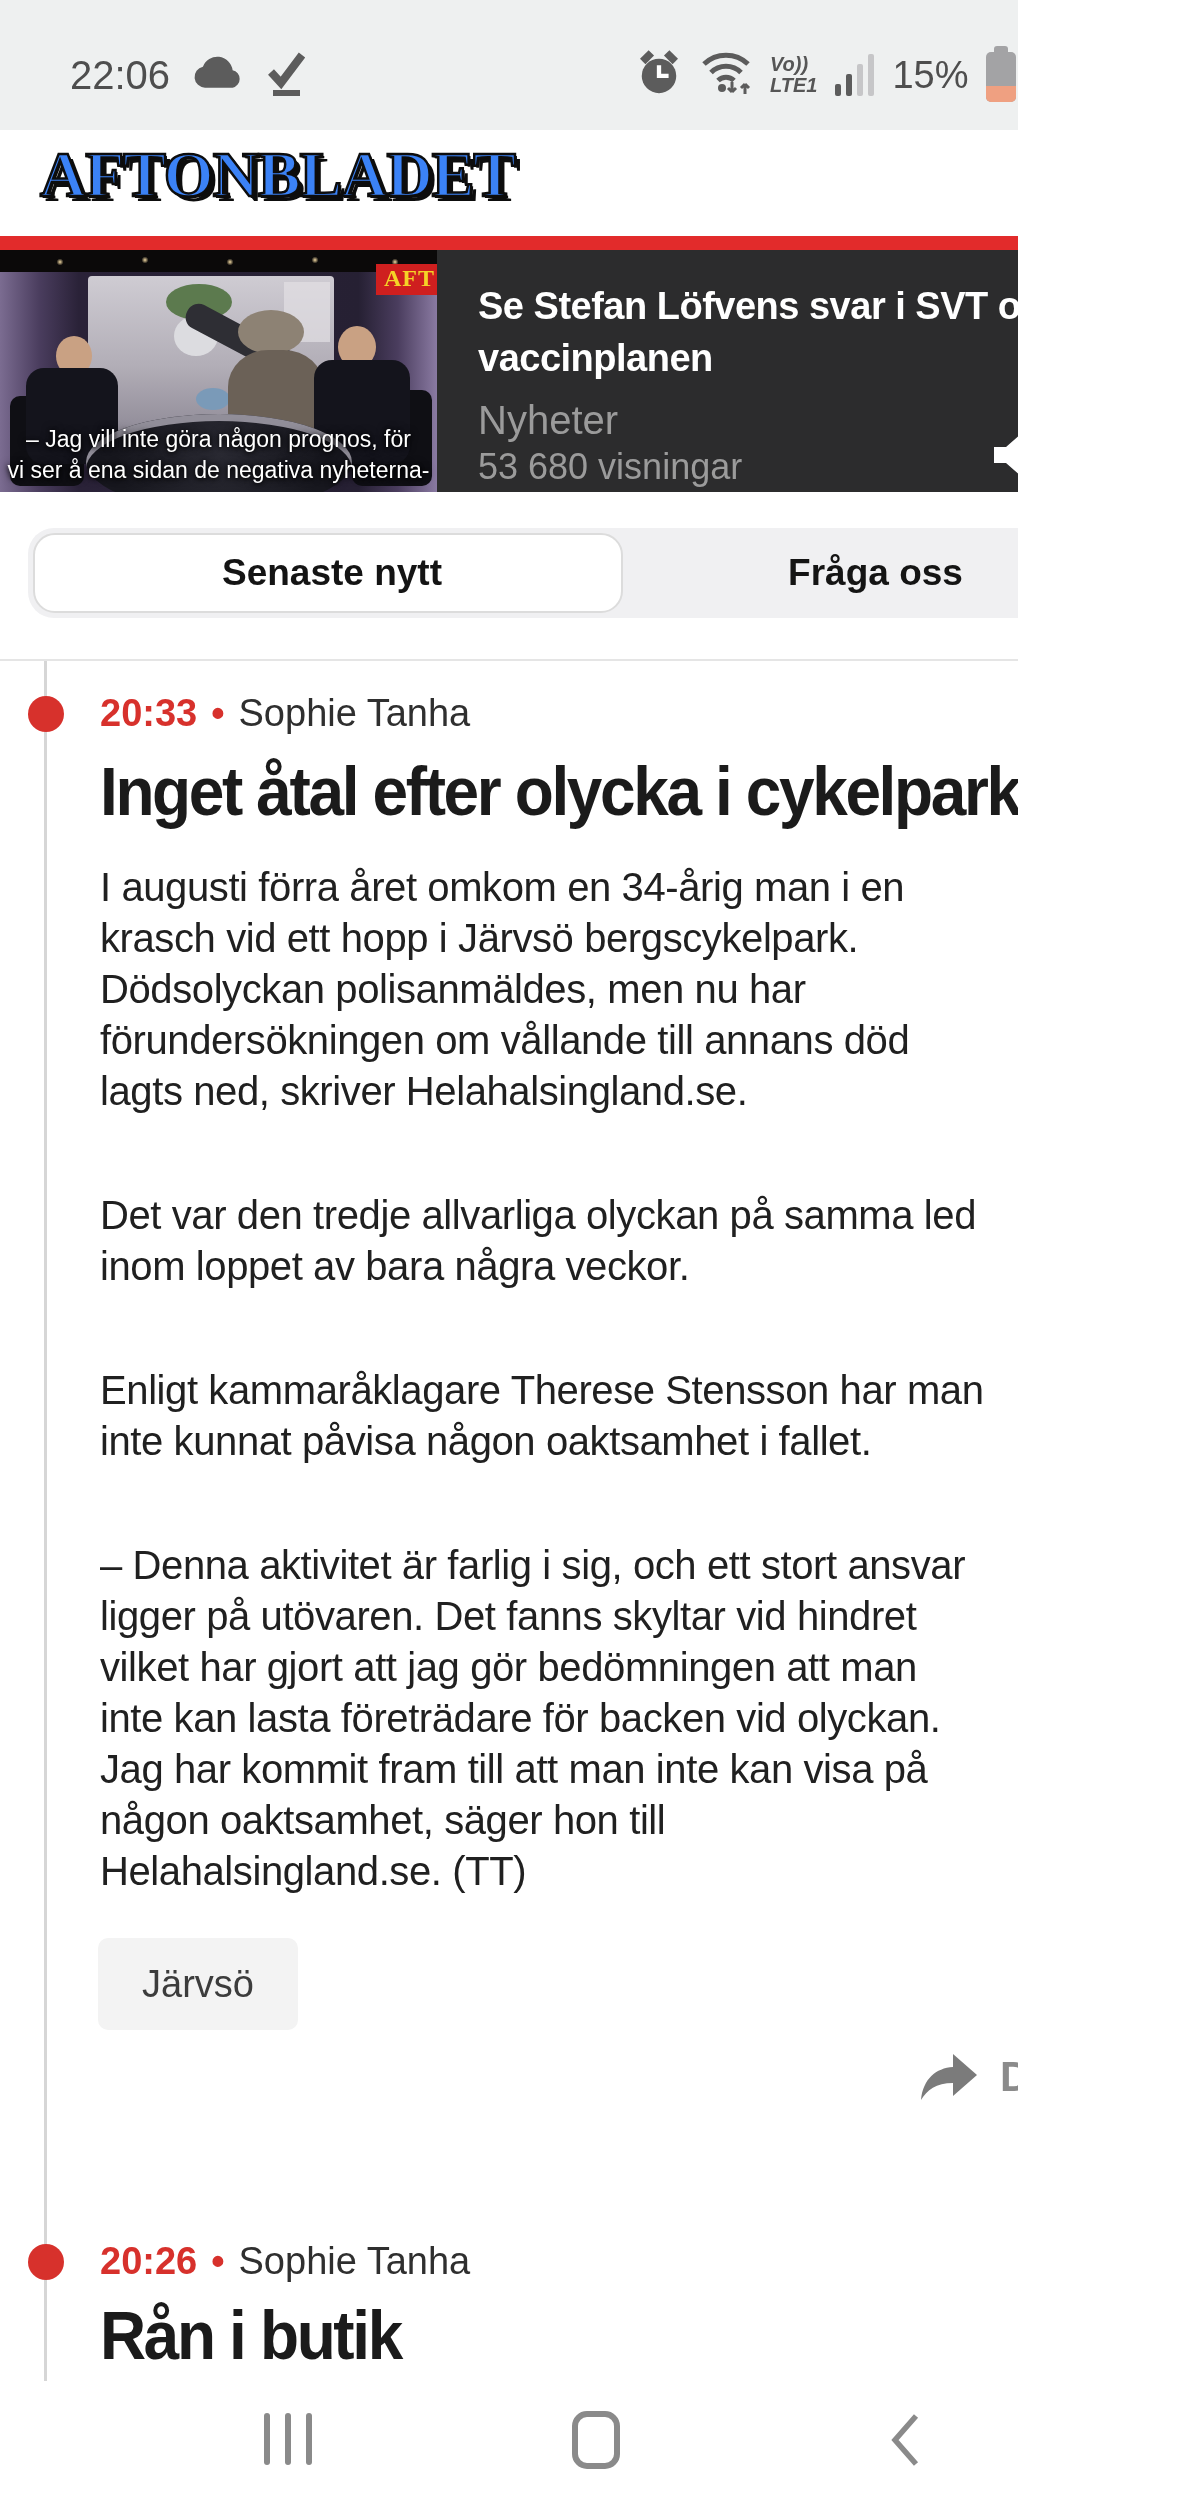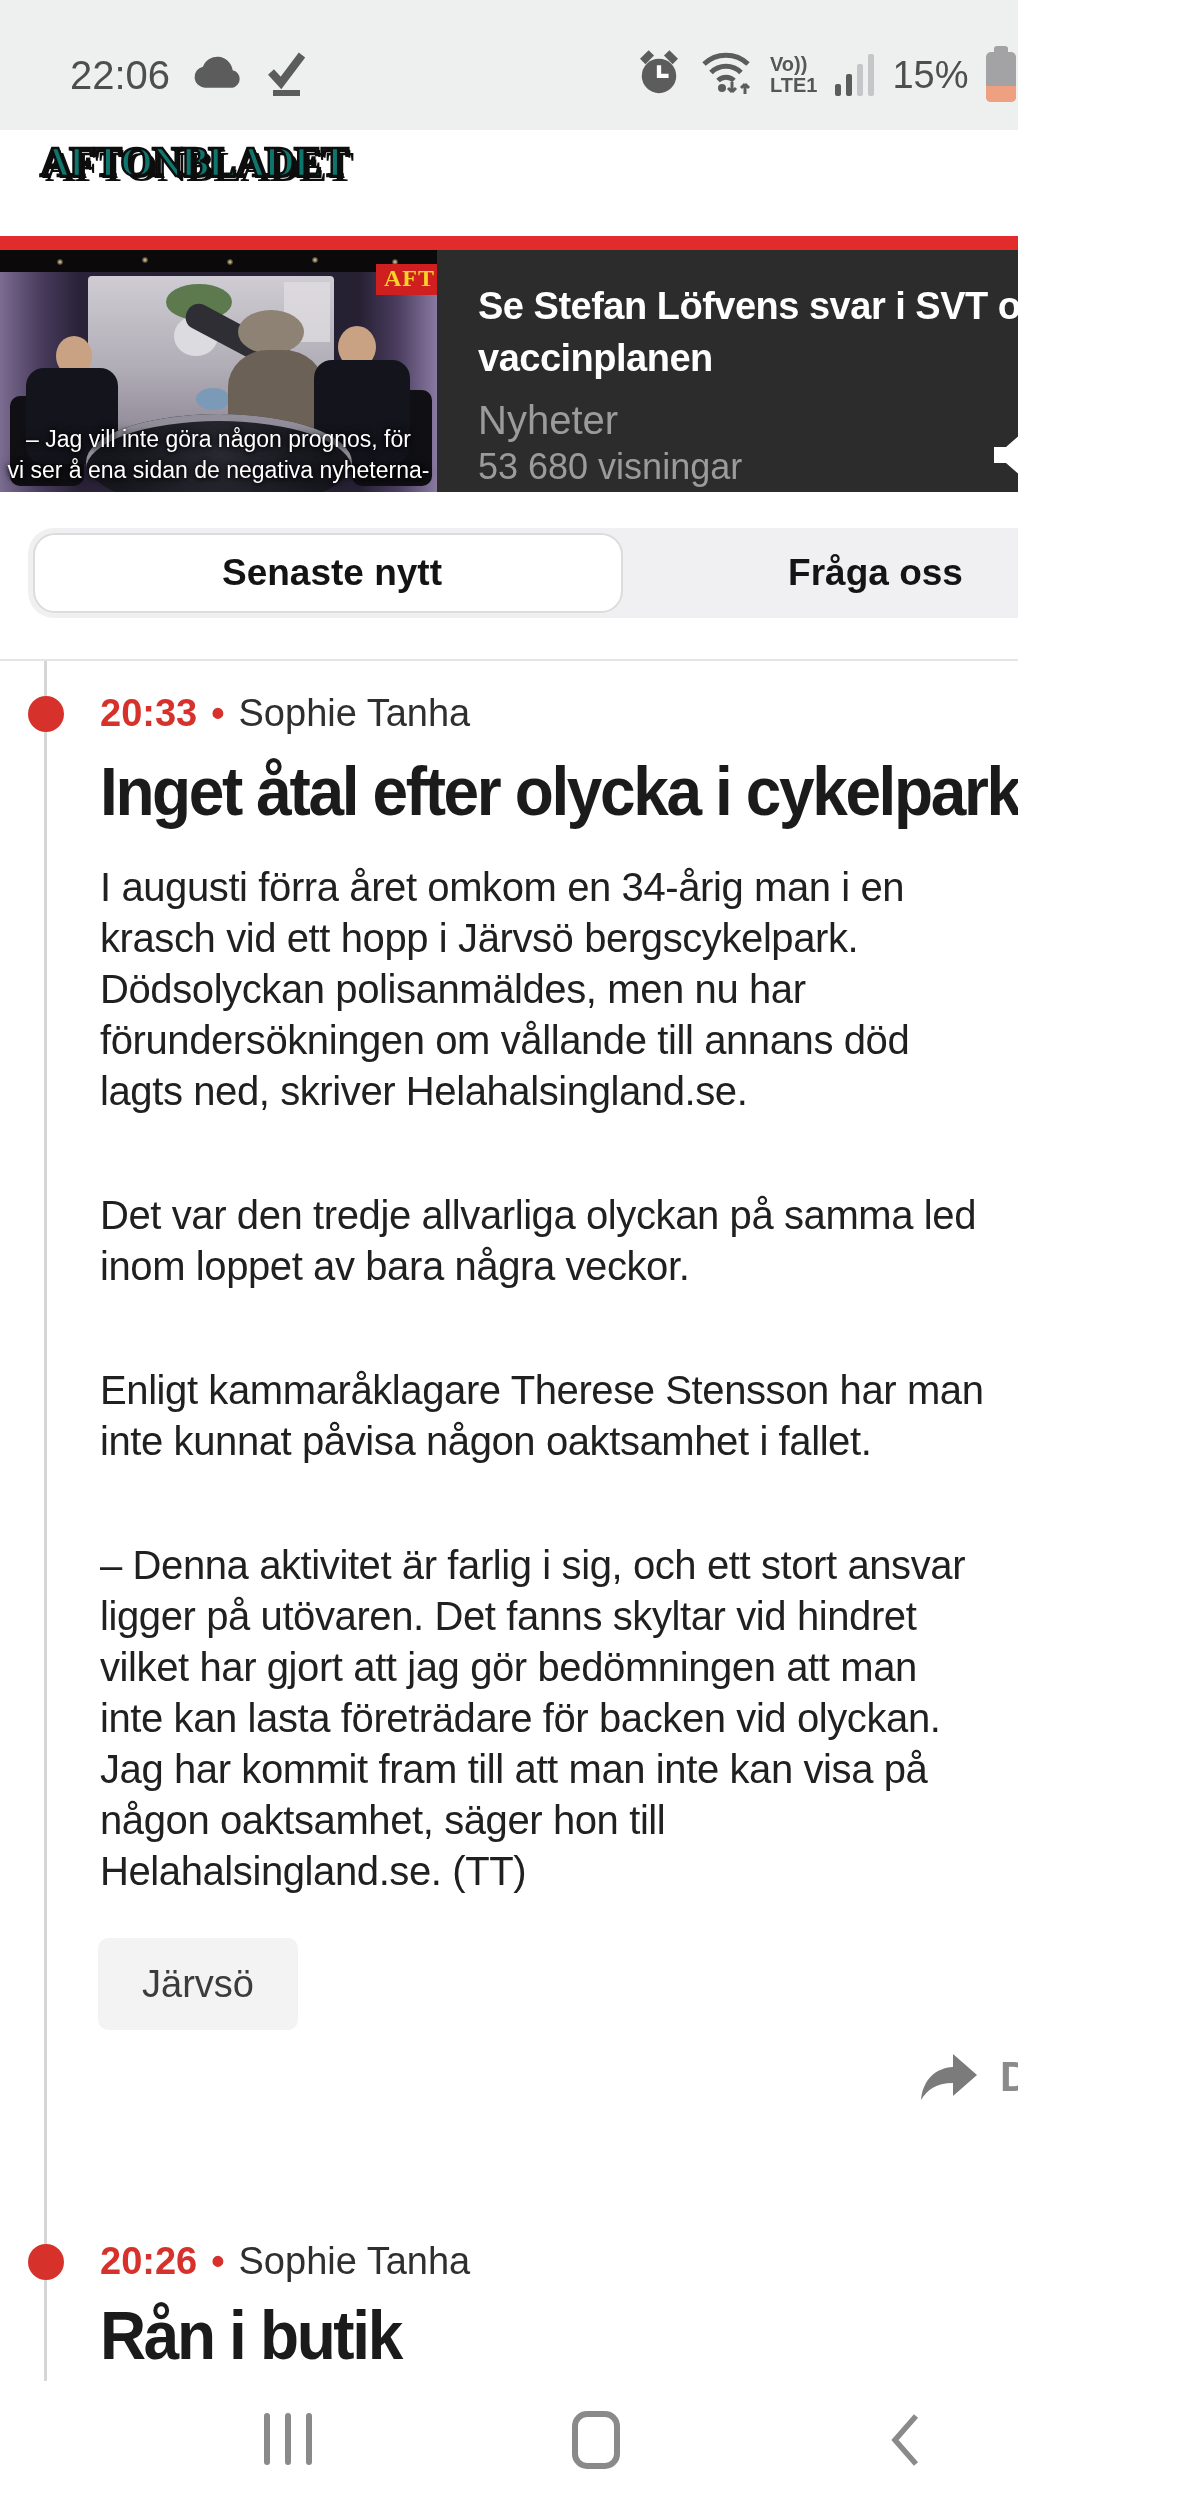--- a/index.html
+++ b/index.html
@@ -4,35 +4,35 @@
 <style>
   html,body{margin:0;padding:0;background:#fff;}
   .screen{position:relative;width:1018px;height:2500px;background:#fff;overflow:hidden;
           font-family:"Liberation Sans","DejaVu Sans",sans-serif;}
 
   
   .statusbar{position:absolute;left:0;top:0;width:1185px;height:130px;background:#eef0f0;}
   .sb-left{position:absolute;left:70px;top:50px;display:flex;align-items:center;gap:22px;}
   .sb-time{font-size:40px;color:#4e4e4e;letter-spacing:0;}
   .sb-right{position:absolute;left:636px;top:48px;display:flex;align-items:center;gap:18px;}
-  .volte{display:flex;flex-direction:column;line-height:21px;color:#565656;font-size:20px;font-weight:700;}
+  .volte{display:flex;flex-direction:column;line-height:21px;color:#565656;font-size:20px;font-weight:700;font-style:italic;}
   .sigbars{display:flex;align-items:flex-end;gap:5px;height:44px;padding-bottom:2px;}
   .sigbars i{display:block;width:6px;border-radius:2px;}
   .b1{height:12px;background:#5c5c5c;} .b2{height:22px;background:#5c5c5c;}
   .b3{height:32px;background:#c6c6c8;} .b4{height:42px;background:#c6c6c8;}
   .sb-batt-pct{font-size:38px;color:#4e4e4e;}
   .battery{position:relative;width:30px;height:50px;margin-top:4px;}
   .battery .nub{position:absolute;left:8px;top:-6px;width:14px;height:8px;background:#a3a3a5;border-radius:3px 3px 0 0;}
   .battery .body{position:absolute;inset:0;background:#a3a3a5;border-radius:5px;overflow:hidden;}
   .battery .lvl{position:absolute;left:0;bottom:0;width:100%;height:32%;background:#efa081;}
 
   
   .masthead{position:absolute;left:0;top:130px;width:1185px;height:106px;background:#fff;}
   .brand{position:absolute;left:40px;top:8px;font-family:"Liberation Serif","DejaVu Serif",serif;
-         font-weight:700;font-size:42px;letter-spacing:-1px;color:#0f766e;
+         font-weight:700;font-size:64px;letter-spacing:-1px;color:#3b82f6;
          -webkit-text-stroke:2.5px #0d0d0d;text-shadow:5px 5px 0 #0d0d0d,2px 2px 0 #0d0d0d;}
   .redbar{position:absolute;left:0;top:236px;width:1185px;height:14px;background:#e22b2b;}
 
   
   .videobar{position:absolute;left:0;top:250px;width:1185px;height:242px;background:#2c2c2d;}
   .thumb{position:absolute;left:0;top:0;width:437px;height:242px;background:#241c2c;overflow:hidden;cursor:pointer;}
   .t-lights{position:absolute;left:0;top:0;width:437px;height:22px;background:#0b0909;
     background-image:radial-gradient(5px 5px at 60px 12px,#f2d9a2 0,rgba(0,0,0,0) 70%),
       radial-gradient(5px 5px at 145px 10px,#f2d9a2 0,rgba(0,0,0,0) 70%),
       radial-gradient(5px 5px at 230px 12px,#f2d9a2 0,rgba(0,0,0,0) 70%),

